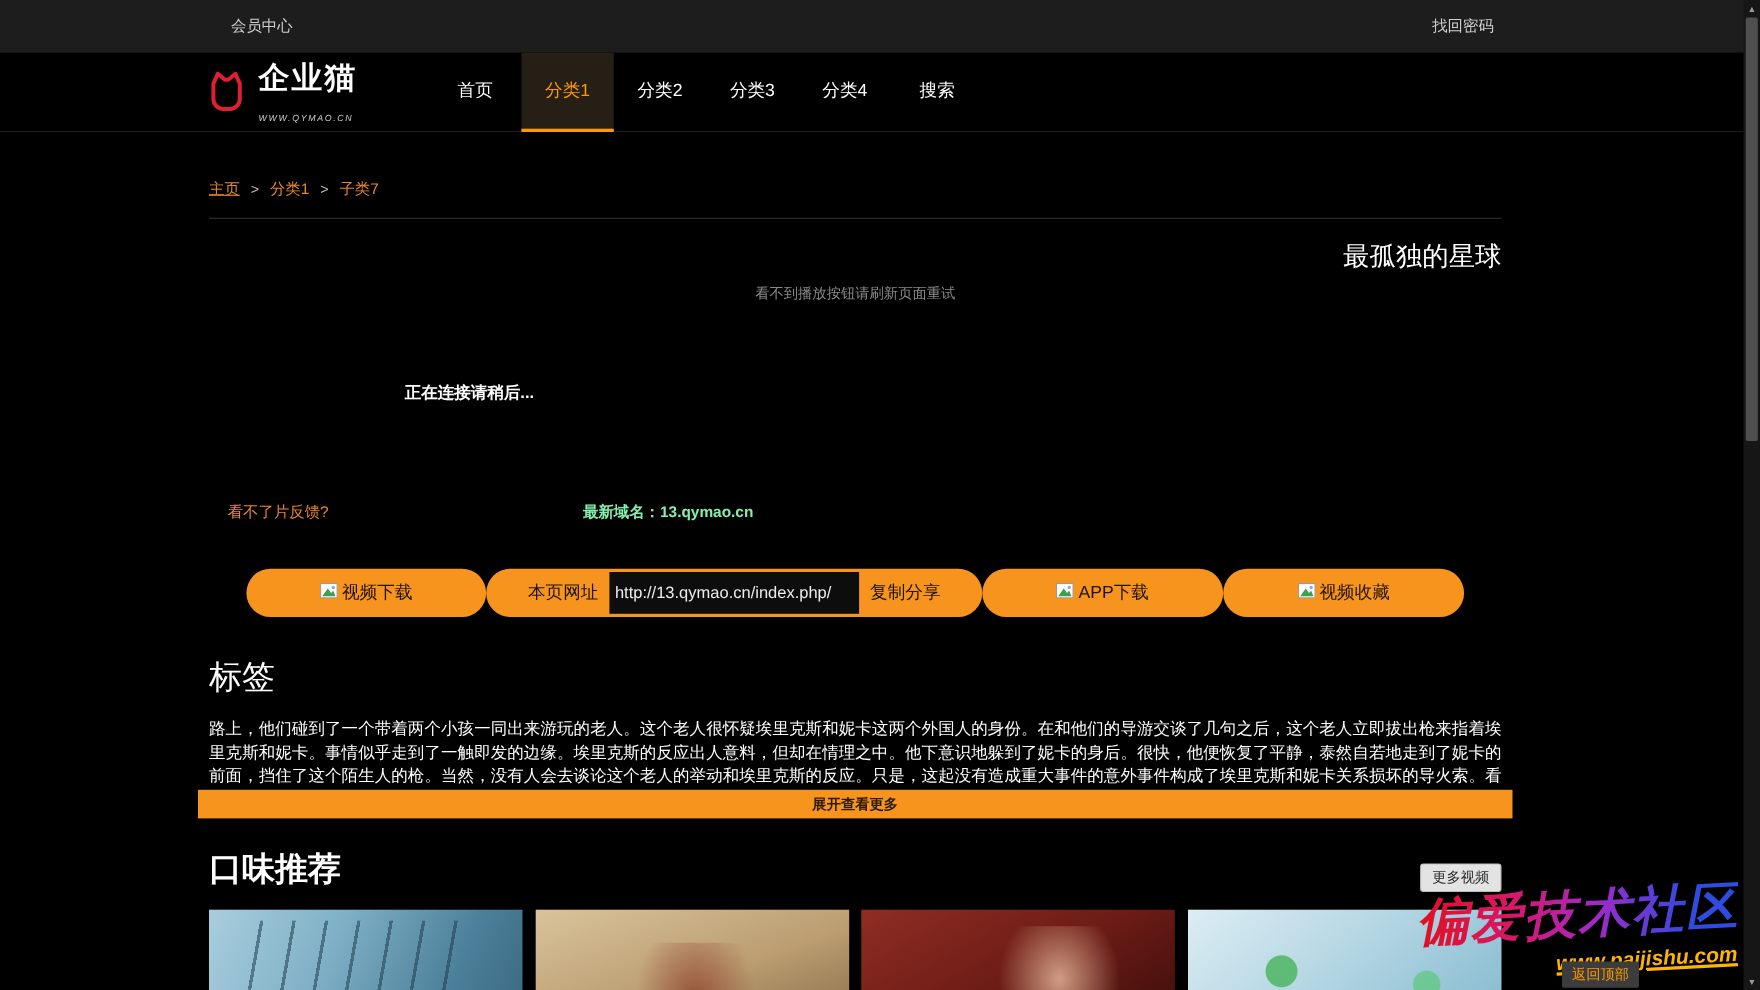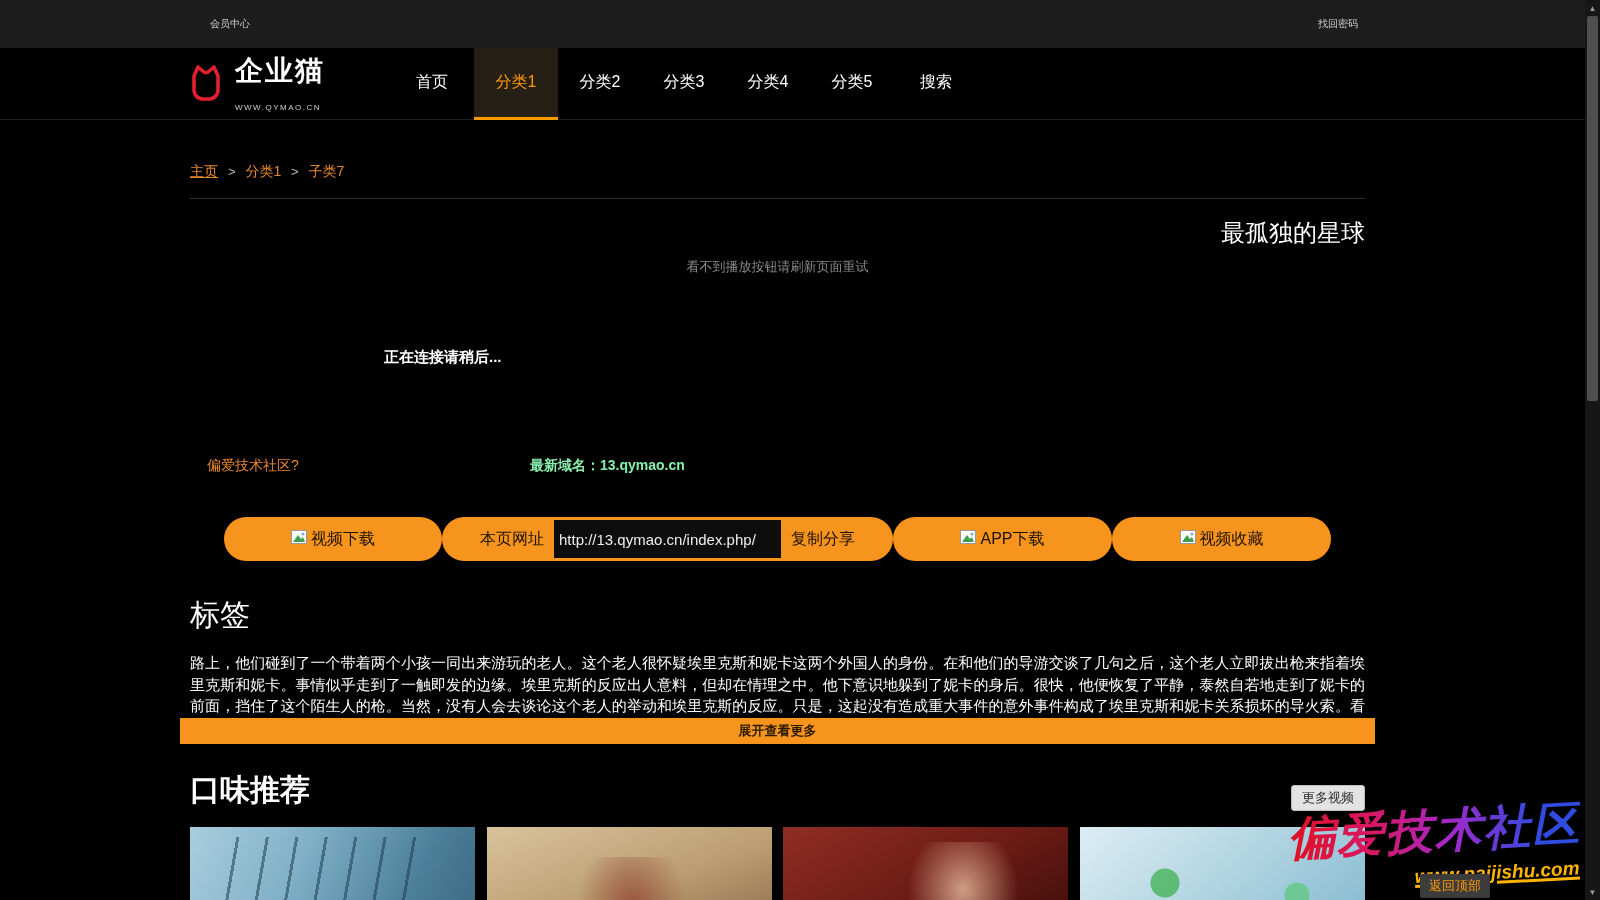--- a/index.html
+++ b/index.html
@@ -9,47 +9,47 @@
     font-family:"Liberation Sans","DejaVu Sans",sans-serif;
     color:#fff;
     position:relative;
   }
   
   .topbar { background:#1d1d1d; height:48px; }
   .topbar-inner {
     width:1185px; margin-left:185px; height:48px;
     display:flex; align-items:center; justify-content:space-between;
   }
-  .topbar-link { color:#cfcfcf; font-size:10px; cursor:pointer; padding-left:25px; }
+  .topbar-link { color:#cfcfcf; font-size:14px; cursor:pointer; padding-left:25px; }
   .topbar-link.right { padding-left:0; padding-right:12px; }
   
   .header { background:#000; height:72px; border-bottom:1px solid #1c1c1c; }
   .header-inner { width:1260px; margin-left:185px; height:72px; display:flex; align-items:center; }
   .logo { display:flex; align-items:center; width:205px; cursor:pointer; }
   .logo-icon { margin-right:8px; }
   .logo-text-wrap { display:flex; flex-direction:column; line-height:1; }
   .logo-name { font-size:28px; font-weight:bold; color:#fff; letter-spacing:2px; }
-  .logo-site { font-size:8px; color:#cfcfcf; letter-spacing:1.5px; margin-top:19px; }
+  .logo-site { font-size:8px; color:#cfcfcf; letter-spacing:1.5px; margin-top:19px;font-style:italic; }
   .nav { display:flex; height:72px; }
   .nav-item {
     width:84px; height:72px; display:flex; align-items:center; justify-content:center;
     font-size:16px; color:#fff; cursor:pointer; border-bottom:3px solid transparent;
   }
   .nav-item.active { color:#ff9900; background:#261f15; border-bottom-color:#ff9900; }
   
   .main { width:1175px; margin-left:190px; }
   .breadcrumb { padding-top:43px; font-size:14px; }
   .crumb { color:#e8872e; cursor:pointer; }
   .crumb.home { text-decoration:underline; }
   .crumb-sep { color:#b9b9b9; margin:0 6px; font-size:13px; }
   .divider { border:none; border-top:1px solid #2e2e2e; margin-top:17px; }
   .video-title { margin-top:18px; text-align:right; font-size:24px; font-weight:400; color:#fff; }
   .video-subtitle { margin-top:9px; text-align:center; font-size:13px; color:#8a8a8a; }
   .player { position:relative; height:195px; margin-top:10px; background:#000; }
-  .player-status { position:absolute; left:194px; top:62px; font-size:15px; font-weight:bold; color:#fff; }
+  .player-status { position:absolute; left:178px; top:62px; font-size:15px; font-weight:bold; color:#fff; }
   .player-feedback { position:absolute; left:17px; bottom:6px; font-size:14px; color:#e8872e; cursor:pointer; }
   .player-domain { position:absolute; left:340px; bottom:6px; font-size:14px; font-weight:bold; color:#86efac; }
   
   .actions { margin-top:36px; display:flex; justify-content:center; }
   .pill {
     height:44px; background:#f7941d; border:none; border-radius:22px;
     display:flex; align-items:center; justify-content:center;
     font-size:16px; color:#1d1205; cursor:pointer; font-family:inherit;
   }
   .pill-1 { width:218px; } .pill-2 { width:451px; } .pill-3 { width:219px; } .pill-4 { width:219px; }
@@ -139,21 +139,20 @@
         <span class="logo-name">企业猫</span>
         <span class="logo-site">WWW.QYMAO.CN</span>
       </span>
     </div>
     <nav class="nav">
       <div class="nav-item">首页</div>
       <div class="nav-item active">分类1</div>
       <div class="nav-item">分类2</div>
       <div class="nav-item">分类3</div>
       <div class="nav-item">分类4</div>
-      <div class="nav-item">分类5</div>
       <div class="nav-item">搜索</div>
     </nav>
   </div>
 </div>
 
 <div class="main">
 
   <div class="breadcrumb">
     <span class="crumb home">主页</span>
     <span class="crumb-sep">&gt;</span>
@@ -162,21 +161,21 @@
     <span class="crumb">子类7</span>
   </div>
 
   <hr class="divider">
 
   <h1 class="video-title">最孤独的星球</h1>
   <div class="video-subtitle">看不到播放按钮请刷新页面重试</div>
 
   <div class="player">
     <div class="player-status">正在连接请稍后...</div>
-    <div class="player-feedback">偏爱技术社区?</div>
+    <div class="player-feedback">看不了片反馈?</div>
     <div class="player-domain">最新域名：13.qymao.cn</div>
   </div>
 
   <div class="actions">
     <button class="pill pill-1">
       <span class="bimg">
         <svg width="16" height="14" viewBox="0 0 16 14">
           <rect x="0.5" y="0.5" width="15" height="13" fill="#fff" stroke="#9a9a9a"></rect>
           <polygon points="2,12 7,5 10,9 12,7 14,12" fill="#3f9e4f"></polygon>
           <circle cx="12" cy="4" r="1.6" fill="#7fb2d8"></circle>

